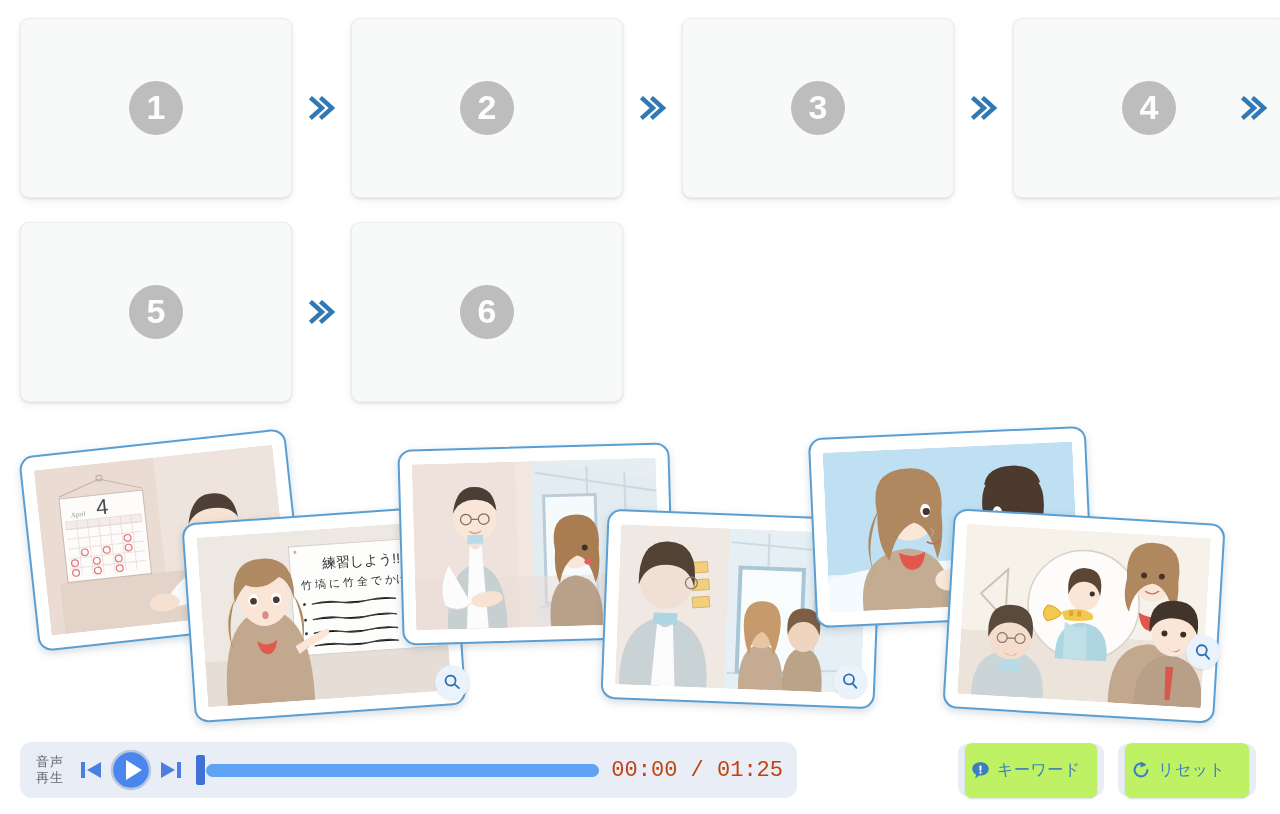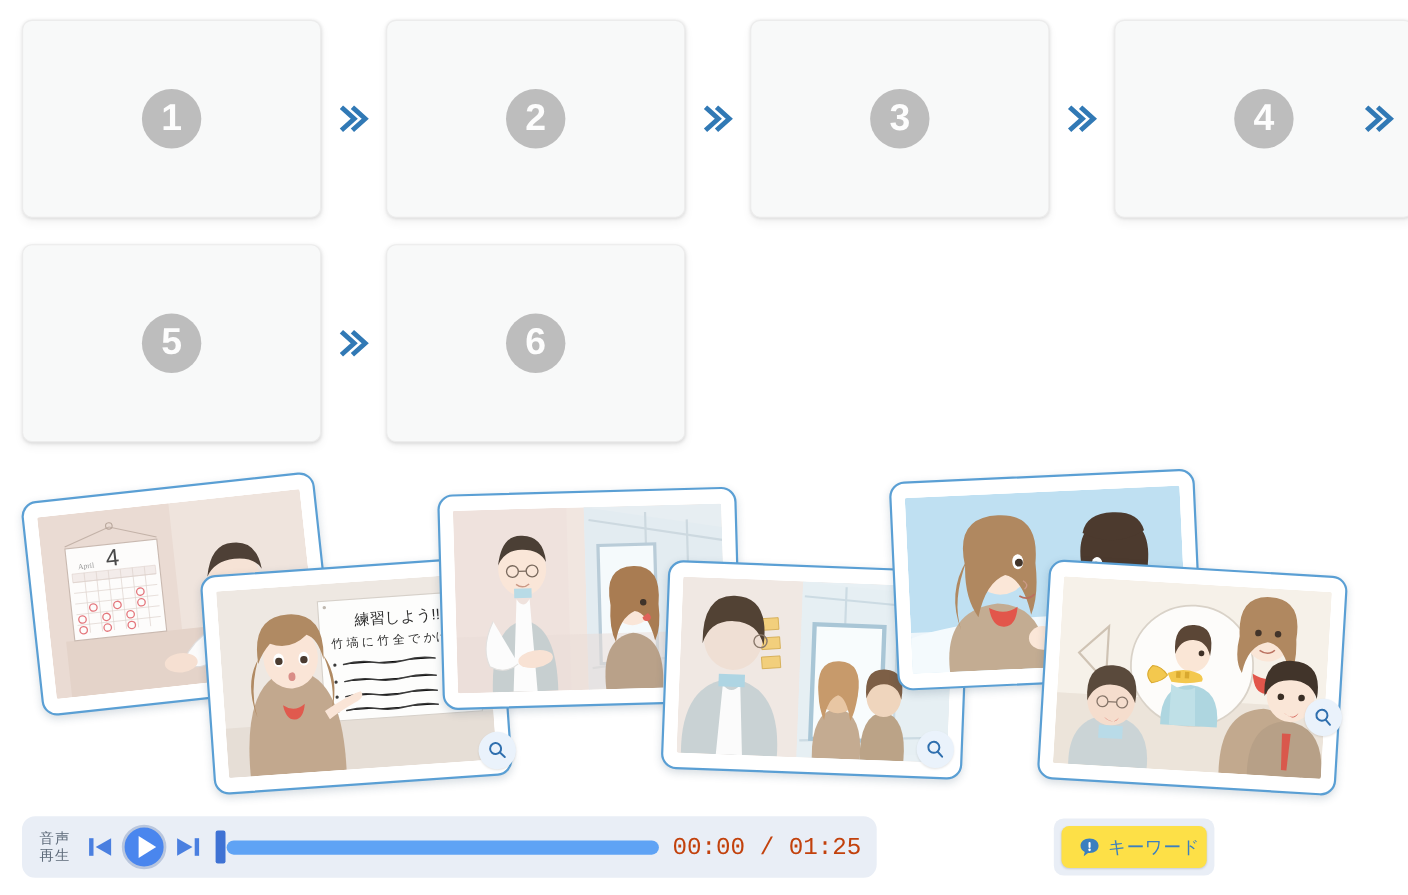--- a/index.html
+++ b/index.html
@@ -125,24 +125,24 @@
 
   .pill {
     position: absolute; top: 744px; height: 52px;
     background: #e9eef6; border-radius: 9px;
     display: flex; align-items: center; justify-content: center;
     padding: 0 7px;
   }
   #pill-keyword { left: 958px; width: 146px; }
   #pill-reset   { left: 1118px; width: 138px; }
   .pill-btn {
-    width: 100%; height: 38px;
-    background: #fde047; border: 0; border-radius: 7px;
+    width: 100%; height: 55px;
+    background: #bef264; border: 0; border-radius: 7px;
     box-shadow: 0 1px 2px rgba(0,0,0,0.14);
-    display: flex; align-items: center; justify-content: flex-end; gap: 7px;
+    display: flex; align-items: center; justify-content: flex-start; gap: 7px;
     cursor: pointer;
     color: #3b7fbf; font-size: 16px;
     font-family: "Liberation Sans", sans-serif;
   }
   .pill-btn .glyph { display: flex; align-items: center; color: #3b7fbf; }
   .pill-btn .lbl { letter-spacing: 0.5px; }
 </style>
 </head>
 <body>
 
@@ -534,14 +534,25 @@
         <svg width="19" height="19" viewBox="0 0 19 19" aria-hidden="true">
           <path d="M9.5 1.3 C4.6 1.3 1.3 4.1 1.3 7.9 C1.3 10.3 2.8 12.4 5.1 13.6 L4.2 17.4 L8.1 14.4 C8.6 14.5 9 14.5 9.5 14.5 C14.4 14.5 17.7 11.7 17.7 7.9 C17.7 4.1 14.4 1.3 9.5 1.3 Z" fill="currentColor"></path>
           <rect x="8.55" y="4.4" width="1.9" height="5.4" rx="0.9" fill="#ffffff"></rect>
           <circle cx="9.5" cy="11.6" r="1.15" fill="#ffffff"></circle>
         </svg>
       </span>
       <span class="lbl">キーワード</span>
     </button>
   </div>
 
+  <div id="pill-reset" class="pill">
+    <button class="pill-btn">
+      <span class="glyph">
+        <svg width="20" height="20" viewBox="0 0 20 20" aria-hidden="true">
+          <path d="M16.4 10 A6.4 6.4 0 1 1 13.6 4.7" fill="none" stroke="currentColor" stroke-width="2.1" stroke-linecap="round"></path>
+          <path d="M9.8 1.6 L15.1 5.2 L9.4 7.4 Z" fill="currentColor"></path>
+        </svg>
+      </span>
+      <span class="lbl">リセット</span>
+    </button>
+  </div>
 
 </div>
 
 </body></html>

